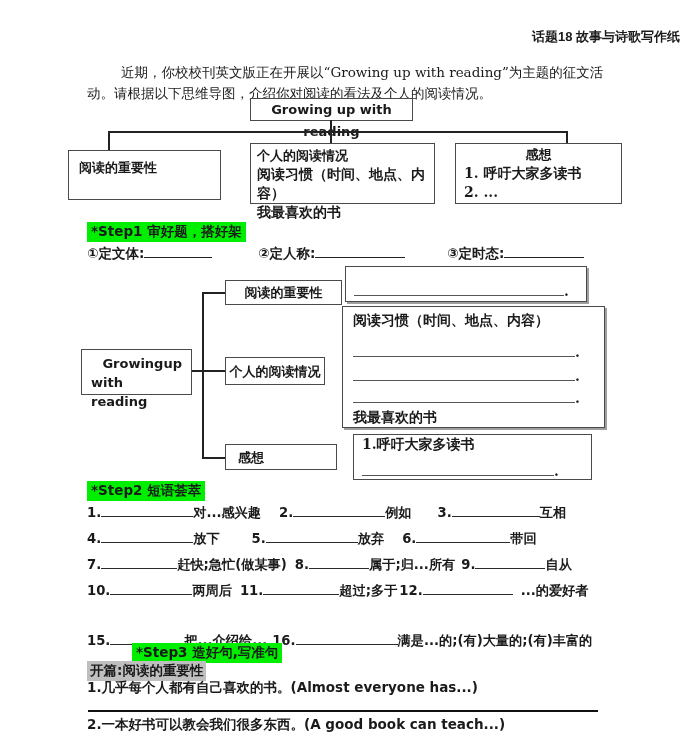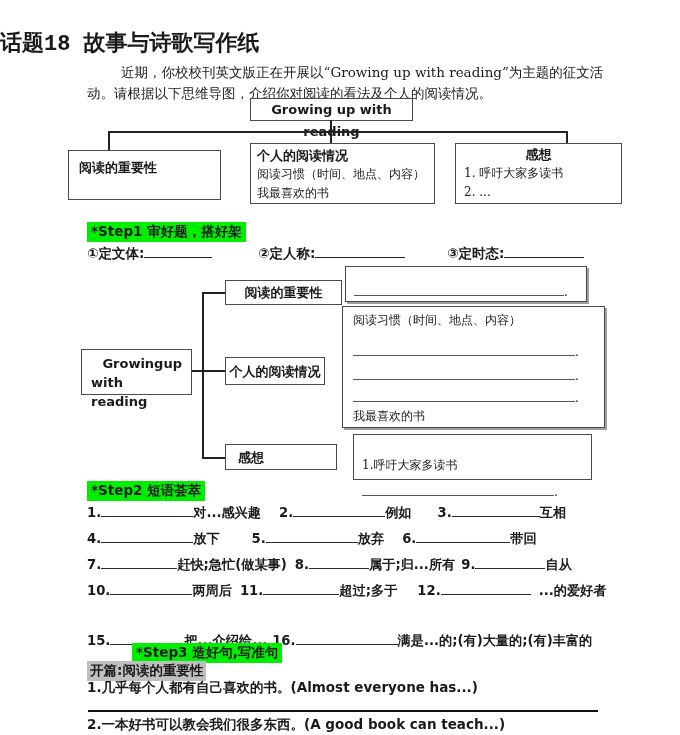--- a/index.html
+++ b/index.html
@@ -6,31 +6,31 @@
   #page{
     position:relative;width:680px;height:735px;background:#ffffff;
     font-family:"DejaVu Sans",sans-serif;color:#1a1a1a;overflow:hidden;
     margin:0 auto;
   }
   .abs{position:absolute;}
   .box{position:absolute;border:1px solid #4a4a4a;background:#fff;box-sizing:border-box;}
   .shadowbox{box-shadow:2px 2px 0 #9f9f9f;}
   .hline{position:absolute;background:#222;height:2px;}
   .vline{position:absolute;background:#222;width:2px;}
-  .page-title{font-size:22px;font-weight:bold;text-align:left;width:100%;font-family:Liberation Mono, monospace;}
+  .page-title{font-size:13px;font-weight:bold;text-align:right;width:100%;font-family:Liberation Sans, sans-serif;}
   .intro{font-size:13.5px;line-height:20px;font-family:"DejaVu Serif",serif;white-space:nowrap;}
   .node-label{font-size:13px;font-weight:bold;}
   .greenhl{background:#00ee00;font-weight:bold;font-size:13.5px;padding:1px 4px;display:inline-block;}
   .grayhl{background:#bfbfbf;font-weight:bold;font-size:13.5px;padding:1px 3px;display:inline-block;}
   .fieldrow{font-size:13.5px;font-weight:bold;white-space:nowrap;}
   .blank{display:inline-block;height:13px;border-bottom:1.5px solid #222;}
   .bline{display:inline-block;height:12px;border-bottom:1.5px solid #555;}
   .prow{position:absolute;left:87px;font-size:13.2px;font-weight:600;white-space:nowrap;}
   .prow .blank{border-bottom:1.4px solid #2a2a2a;}
-  .smallserif{font-size:12px;font-family:"DejaVu Serif",serif;}
+  .smallserif{font-size:14px;font-family:"DejaVu Serif",serif;font-weight:bold;}
   .sentence{font-size:13.5px;font-weight:600;white-space:nowrap;}
   .rootflex{display:flex;justify-content:space-between;}
 </style>
 </head>
 <body>
 
 <div id="page">
 
   <div class="abs page-title" style="top:28px;left:0;">话题18 故事与诗歌写作纸</div>
 
@@ -104,21 +104,21 @@
 
   <div class="box shadowbox" style="left:342px;top:306px;width:263px;height:122px;padding:5px 10px 0;">
     <div class="smallserif">阅读习惯（时间、地点、内容）</div>
     <div style="margin-top:12px;"><span class="bline" style="width:222px;"></span><span class="smallserif">.</span></div>
     <div style="margin-top:5px;"><span class="bline" style="width:222px;"></span><span class="smallserif">.</span></div>
     <div style="margin-top:3px;"><span class="bline" style="width:222px;"></span><span class="smallserif">.</span></div>
     <div class="smallserif" style="margin-top:2px;">我最喜欢的书</div>
     <div style="margin-top:6px;"><span class="bline" style="width:196px;"></span><span class="smallserif">.</span></div>
   </div>
 
-  <div class="box" style="left:353px;top:434px;width:239px;height:46px;padding:22px 8px 0;">
+  <div class="box" style="left:353px;top:434px;width:239px;height:46px;padding:1px 8px 0;">
     <div class="smallserif">1.呼吁大家多读书</div>
     <div style="margin-top:7px;"><span class="bline" style="width:192px;"></span><span class="smallserif">.</span></div>
   </div>
 
   <div class="abs" style="left:87px;top:480px;">
     <span class="greenhl">*Step2 短语荟萃</span>
   </div>
 
   <div class="prow" style="top:503px;">
     <span>1.</span><span class="blank" style="width:92px;"></span><span style="margin-right:18px;">对...感兴趣</span><span>2.</span><span class="blank" style="width:92px;"></span><span style="margin-right:26px;">例如</span><span>3.</span><span class="blank" style="width:88px;"></span><span>互相</span>
@@ -126,21 +126,21 @@
 
   <div class="prow" style="top:529px;">
     <span>4.</span><span class="blank" style="width:92px;"></span><span style="margin-right:32px;">放下</span><span>5.</span><span class="blank" style="width:92px;"></span><span style="margin-right:18px;">放弃</span><span>6.</span><span class="blank" style="width:94px;"></span><span>带回</span>
   </div>
 
   <div class="prow" style="top:555px;">
     <span>7.</span><span class="blank" style="width:76px;"></span><span style="margin-right:8px;">赶快;急忙(做某事)</span><span>8.</span><span class="blank" style="width:60px;"></span><span style="margin-right:6px;">属于;归...所有</span><span>9.</span><span class="blank" style="width:70px;"></span><span>自从</span>
   </div>
 
   <div class="prow" style="top:581px;">
-    <span>10.</span><span class="blank" style="width:82px;"></span><span style="margin-right:8px;">两周后</span><span>11.</span><span class="blank" style="width:76px;"></span><span style="margin-right:20px;">超过;多于</span><span>12.</span><span class="blank" style="width:90px;"></span><span style="margin-left:8px;">...的爱好者</span>
+    <span>10.</span><span class="blank" style="width:82px;"></span><span style="margin-right:8px;">两周后</span><span>11.</span><span class="blank" style="width:76px;"></span><span style="margin-right:2px;">超过;多于</span><span>12.</span><span class="blank" style="width:90px;"></span><span style="margin-left:8px;">...的爱好者</span>
   </div>
 
 
   <div class="prow" style="top:631px;">
     <span>15.</span><span class="blank" style="width:74px;"></span><span style="margin-right:5px;">把...介绍给...</span><span>16.</span><span class="blank" style="width:102px;"></span><span>满是...的;(有)大量的;(有)丰富的</span>
   </div>
 
   <div class="abs" style="left:87px;top:642px;padding-left:45px;">
     <span class="greenhl">*Step3 造好句,写准句</span>
   </div>

